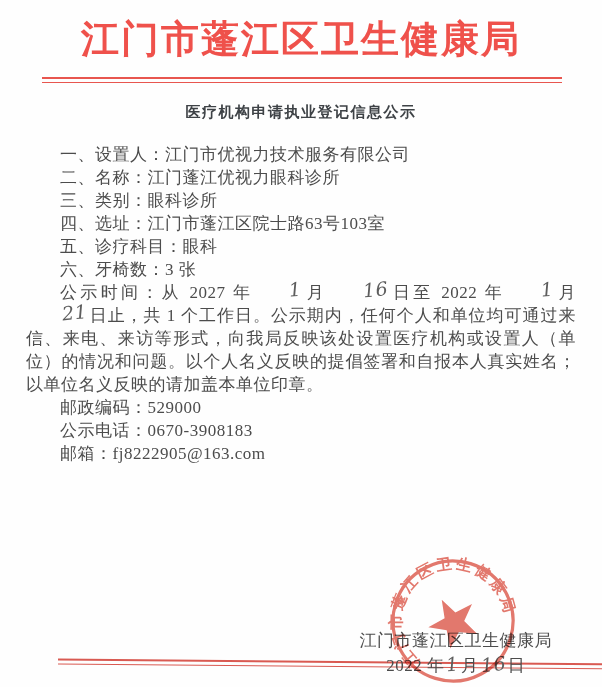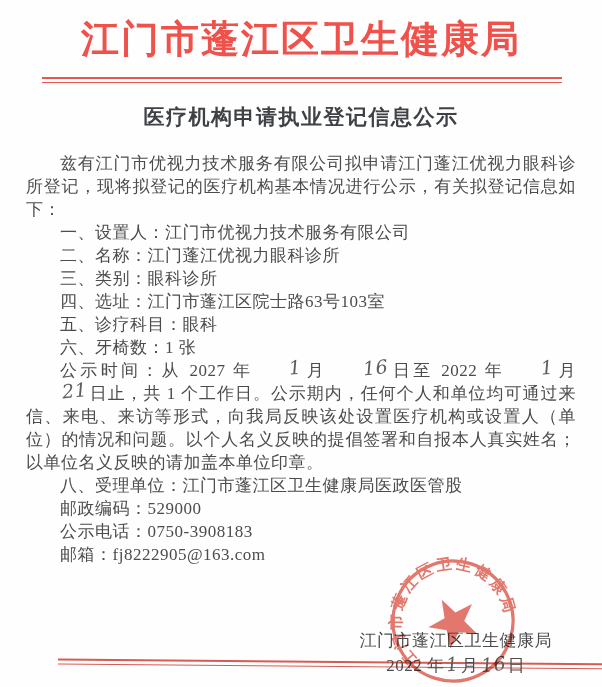--- a/index.html
+++ b/index.html
@@ -16,21 +16,21 @@
     color:#ef514b;line-height:1.15;
   }
   .header-rule{
     margin:15px 40px 0 42px;height:3px;
     border-top:2.5px solid #e8564f;
     border-bottom:1.2px solid #e8564f;
   }
   
   .doc-title{
     margin-top:20px;text-align:center;
-    font-size:21px;font-weight:700;letter-spacing:1.5px;
+    font-size:15px;font-weight:700;letter-spacing:1.5px;
     color:#3e4246;
   }
   
   .body-text{
     margin-top:21px;padding:0 26px;
     font-size:17px;line-height:23px;letter-spacing:0.5px;
     text-align:justify;
   }
   .para{text-indent:2em;margin:0;}
   .list-line{padding-left:2em;margin:0;}
@@ -67,37 +67,35 @@
 
 <div class="page">
 
   <div class="agency-header">江门市蓬江区卫生健康局</div>
   <div class="header-rule"></div>
 
   <div class="doc-title">医疗机构申请执业登记信息公示</div>
 
   <div class="body-text">
 
-    <p class="para">兹有江门市优视力技术服务有限公司拟申请江门蓬江优视力眼科诊所登记，现将拟登记的医疗机构基本情况进行公示，有关拟登记信息如下：</p>
 
     <div>
       <div class="list-line">一、设置人：江门市优视力技术服务有限公司</div>
       <div class="list-line">二、名称：江门蓬江优视力眼科诊所</div>
       <div class="list-line">三、类别：眼科诊所</div>
       <div class="list-line">四、选址：江门市蓬江区院士路63号103室</div>
       <div class="list-line">五、诊疗科目：眼科</div>
-      <div class="list-line">六、牙椅数：1 张</div>
+      <div class="list-line">六、牙椅数：3 张</div>
     </div>
 
     <p class="para"><span>公示时间：从 2027 年</span><span class="hw">1</span><span>月</span><span class="hw">16</span><span>日至 2022 年</span><span class="hw">1</span><span>月</span><span class="hw">21</span><span>日止，共 1 个工作日。公示期内，任何个人和单位均可通过来信、来电、来访等形式，向我局反映该处设置医疗机构或设置人（单位）的情况和问题。以个人名义反映的提倡签署和自报本人真实姓名；以单位名义反映的请加盖本单位印章。</span></p>
 
     <div>
-      <div class="list-line">八、受理单位：江门市蓬江区卫生健康局医政医管股</div>
       <div class="list-line">邮政编码：529000</div>
-      <div class="list-line">公示电话：0750-3908183</div>
+      <div class="list-line">公示电话：0670-3908183</div>
       <div class="list-line">邮箱：fj8222905@163.com</div>
     </div>
   </div>
 
   <div class="signature">
     <div>江门市蓬江区卫生健康局</div>
     <div><span>2022 年</span><span class="hw">1</span><span>月</span><span class="hw">16</span><span>日</span></div>
   </div>
 
   <svg class="seal" viewBox="0 0 130 130">

